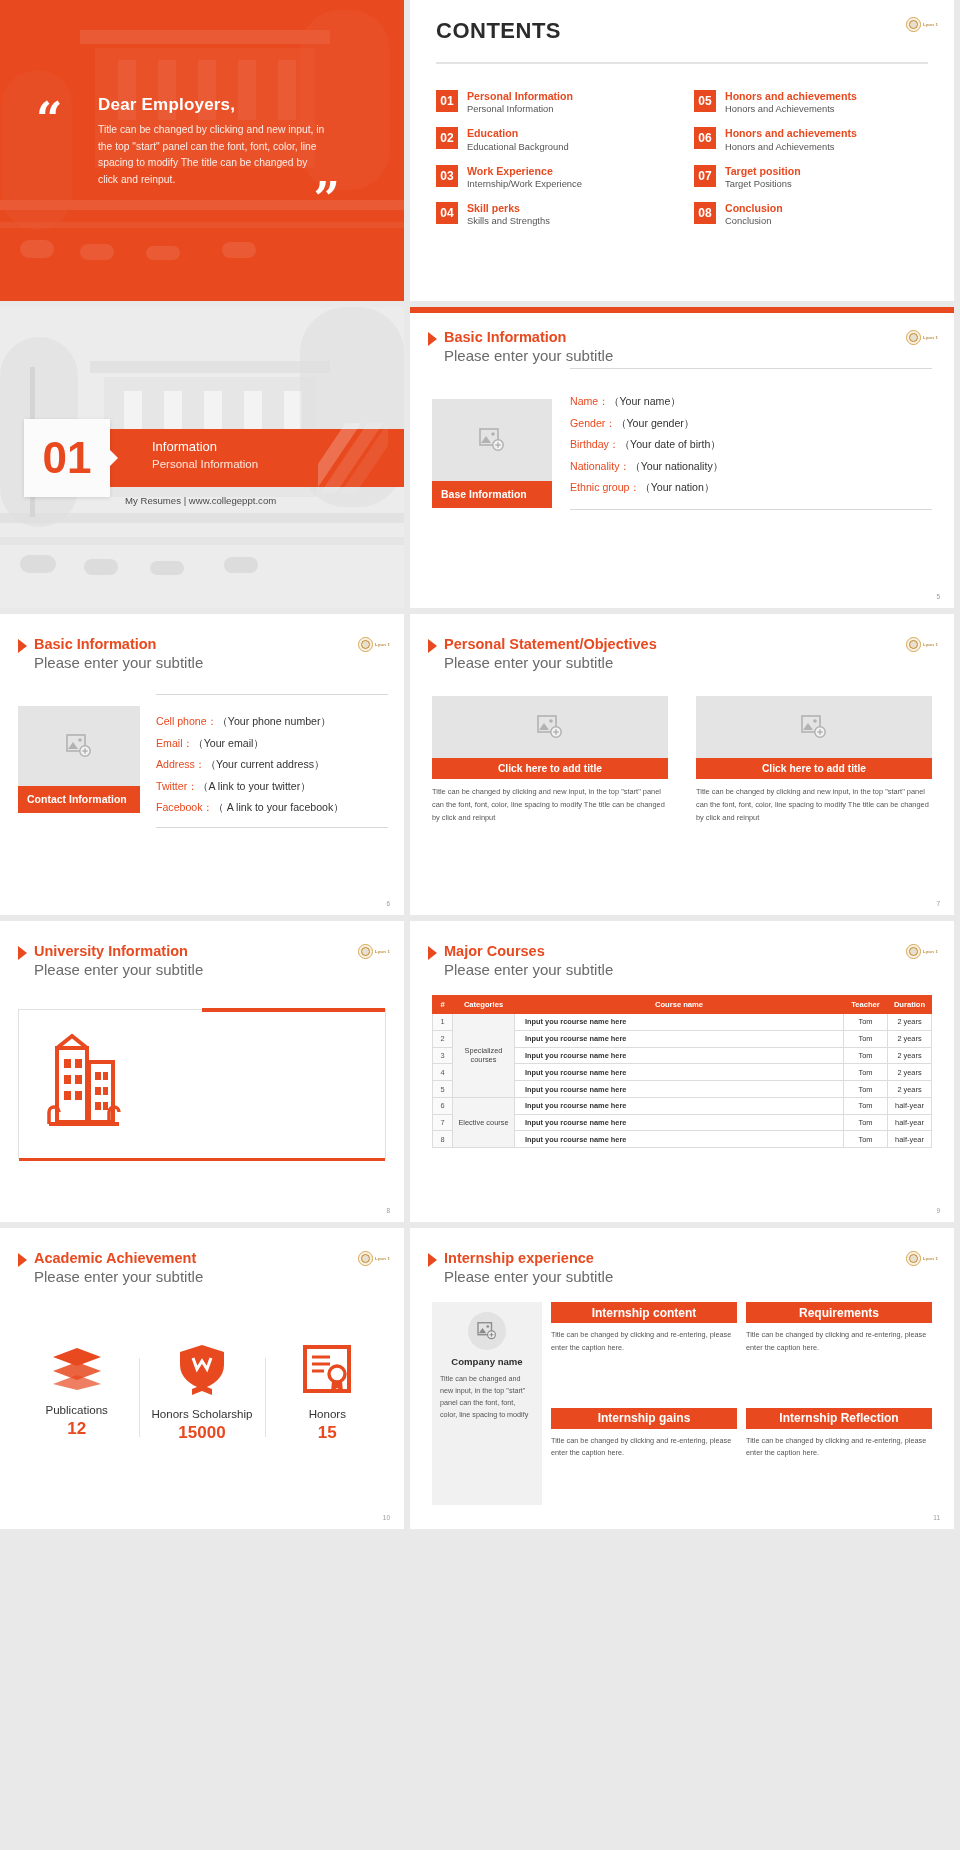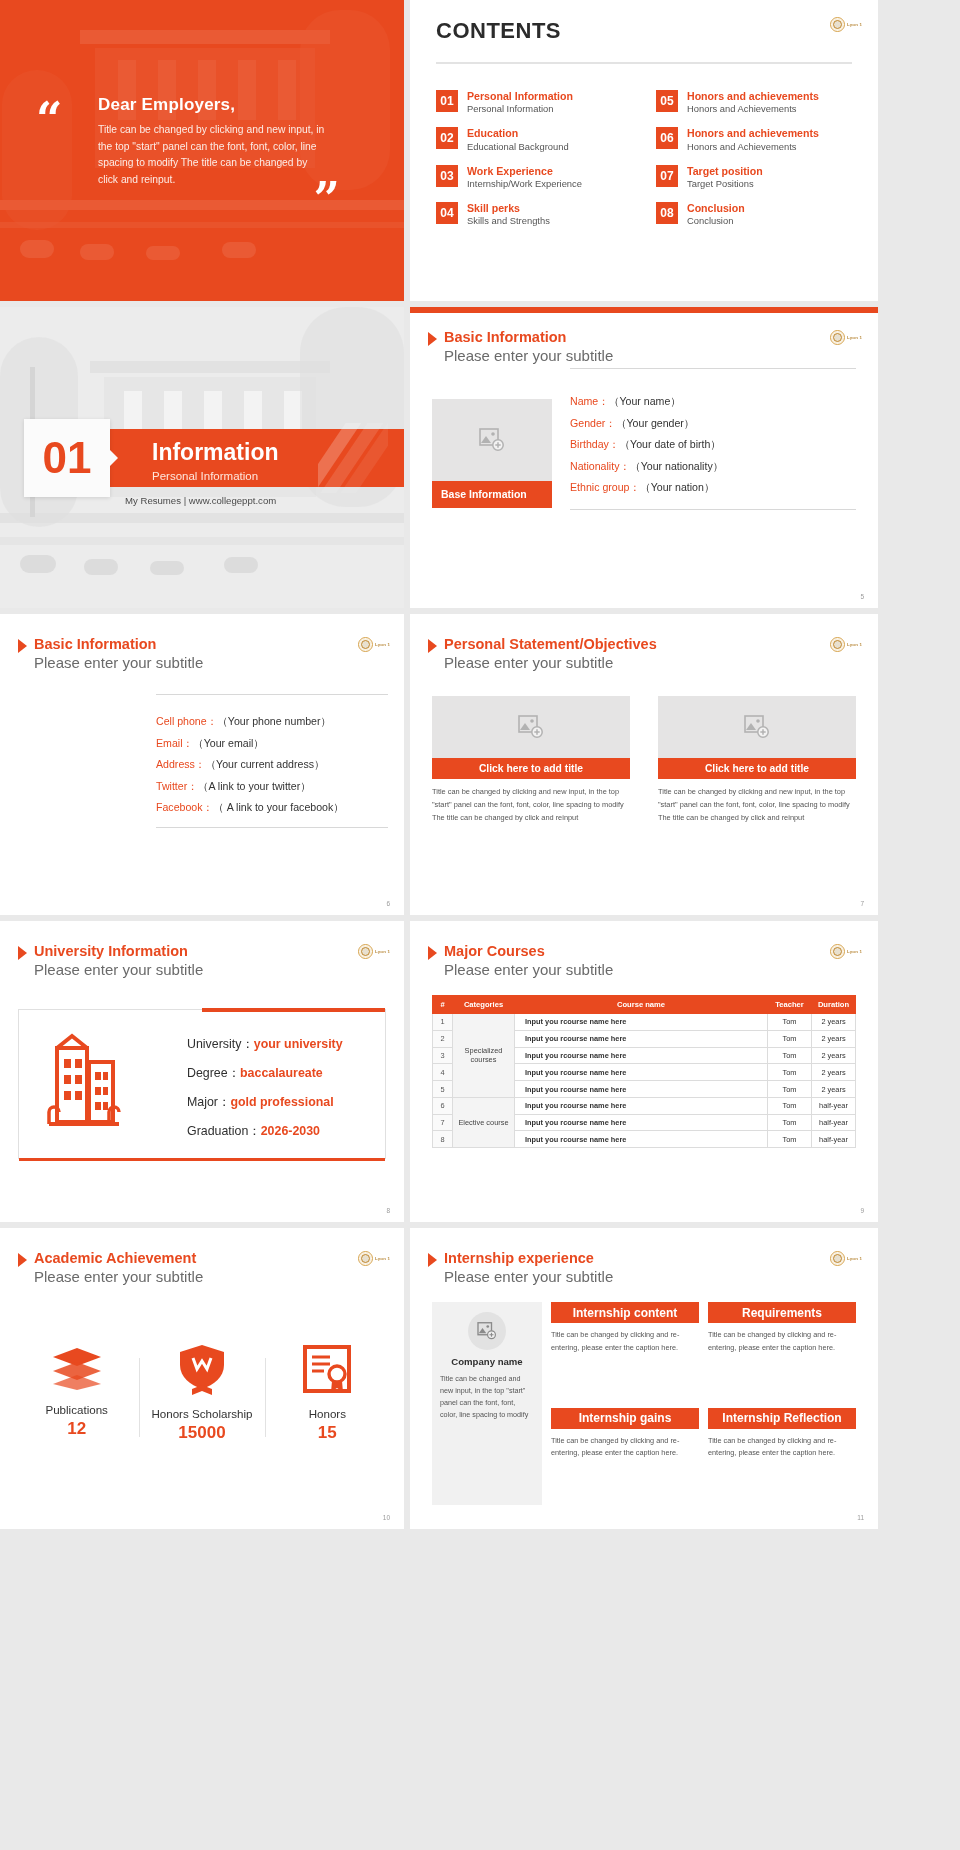--- a/index.html
+++ b/index.html
@@ -14,21 +14,21 @@
 
   
   .grid{
     display:grid;
     grid-template-columns: 410px 550px;
     grid-auto-rows: 307px;
     column-gap:0; row-gap:0;
   }
   .slide{ position:relative; background:#fff; overflow:hidden; }
   .slide.l{ width:404px; height:301px; margin:0 6px 6px 0; }
-  .slide.r{ width:468px; height:301px; margin:0 0 6px 0; }
+  .slide.r{ width:544px; height:301px; margin:0 0 6px 0; }
 
   
   :root{}
 
   
   .cover{
     background:#e8491f;
     position:relative;
   }
   .cover .bld{
@@ -107,21 +107,21 @@
     display:flex; align-items:center; justify-content:center;
     font-size:44px; font-weight:700; color:#e8491f;
     box-shadow:0 1px 4px rgba(0,0,0,.12);
   }
   .sec-num:after{
     content:""; position:absolute; right:-8px; top:50%; margin-top:-8px;
     border-top:8px solid transparent; border-bottom:8px solid transparent;
     border-left:8px solid #fbfbfb;
   }
   .sec-txt{ position:absolute; left:152px; top:132px; }
-  .sec-txt h3{ font-size:23px; color:#fff; font-weight:700; }
+  .sec-txt h3{ font-size:13px; color:#fff; font-weight:400; }
   .sec-txt p{ font-size:11.5px; color:#ffe6dc; margin-top:4px; }
   .sec-foot{
     position:absolute; left:125px; top:188px;
     font-size:9.6px; color:#4a4a4a;
   }
 
   
   .shead{ position:absolute; left:18px; top:22px; }
   .shead .arw{
     position:absolute; left:0; top:3px; width:0;height:0;
@@ -371,20 +371,32 @@
     <div class="logo" style="right:12px;top:22px;">
       <span class="rings"></span>
       <span>Lyon 1</span>
     </div>
     <div class="shead">
       <span class="arw"></span>
       <h3>Basic Information</h3>
       <p>Please enter your subtitle</p>
     </div>
 
+    <div style="position:absolute;left:18px;top:92px;width:122px;">
+      <div class="ph" style="height:80px;">
+        <svg width="26" height="24" viewBox="0 0 26 24">
+              <rect x="1" y="1" width="18" height="16" fill="none" stroke="#8a8a8a" stroke-width="1.6"></rect>
+              <circle cx="14" cy="6" r="1.8" fill="#8a8a8a"></circle>
+              <path d="M2 15 L7 8 L12 15 Z" fill="#8a8a8a"></path>
+              <circle cx="19" cy="17" r="5.2" fill="#fff" stroke="#8a8a8a" stroke-width="1.5"></circle>
+              <path d="M19 14.3v5.4M16.3 17h5.4" stroke="#8a8a8a" stroke-width="1.5"></path>
+            </svg>
+      </div>
+      <div class="capbox">Contact Information</div>
+    </div>
 
     <div style="position:absolute;left:156px;top:80px;right:16px;">
       <div class="rule"></div>
       <div class="infolist" style="margin-top:20px;">
         <div class="row"><b>Cell phone：</b><span>（Your phone number）</span></div>
         <div class="row"><b>Email：</b><span>（Your email）</span></div>
         <div class="row"><b>Address：</b><span>（Your current address）</span></div>
         <div class="row"><b>Twitter：</b><span>（A link to your twitter）</span></div>
         <div class="row"><b>Facebook：</b><span>（ A link to your facebook）</span></div>
       </div>
@@ -462,26 +474,20 @@
           <rect x="62" y="40" width="5" height="8" fill="#e8491f"></rect>
           <rect x="54" y="55" width="6" height="8" fill="#e8491f"></rect>
           <rect x="62" y="55" width="5" height="8" fill="#e8491f"></rect>
           <rect x="54" y="70" width="6" height="8" fill="#e8491f"></rect>
           <rect x="62" y="70" width="5" height="8" fill="#e8491f"></rect>
           <path d="M8 92 h70" stroke="#e8491f" stroke-width="4"></path>
           <path d="M8 92 v-12 a5 5 0 0 1 10 0" fill="none" stroke="#e8491f" stroke-width="3.5"></path>
           <path d="M68 92 v-12 a5 5 0 0 1 10 0" fill="none" stroke="#e8491f" stroke-width="3.5"></path>
         </svg>
       </div>
-      <div style="position:absolute;left:168px;top:26px;">
-        <div class="unirow"><span>University：</span><b>your university</b></div>
-        <div class="unirow"><span>Degree：</span><b>baccalaureate</b></div>
-        <div class="unirow"><span>Major：</span><b>gold professional</b></div>
-        <div class="unirow"><span>Graduation：</span><b>2026-2030</b></div>
-      </div>
     </div>
     <div class="pgnum">8</div>
   </div>
 
   <div class="slide r">
     <div class="logo" style="right:14px;top:22px;">
       <span class="rings"></span>
       <span>Lyon 1</span>
     </div>
     <div class="shead">

